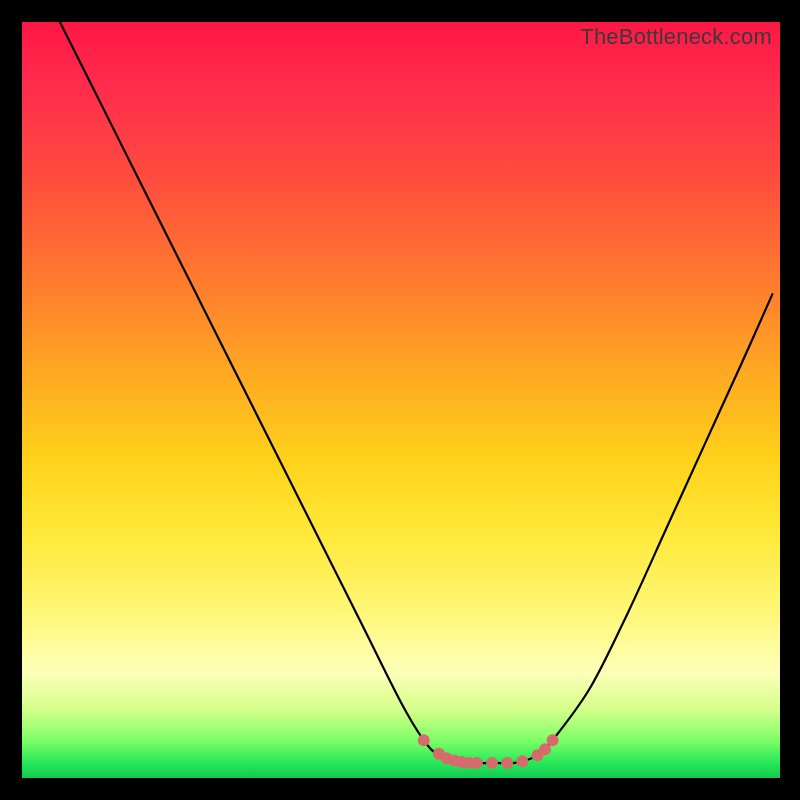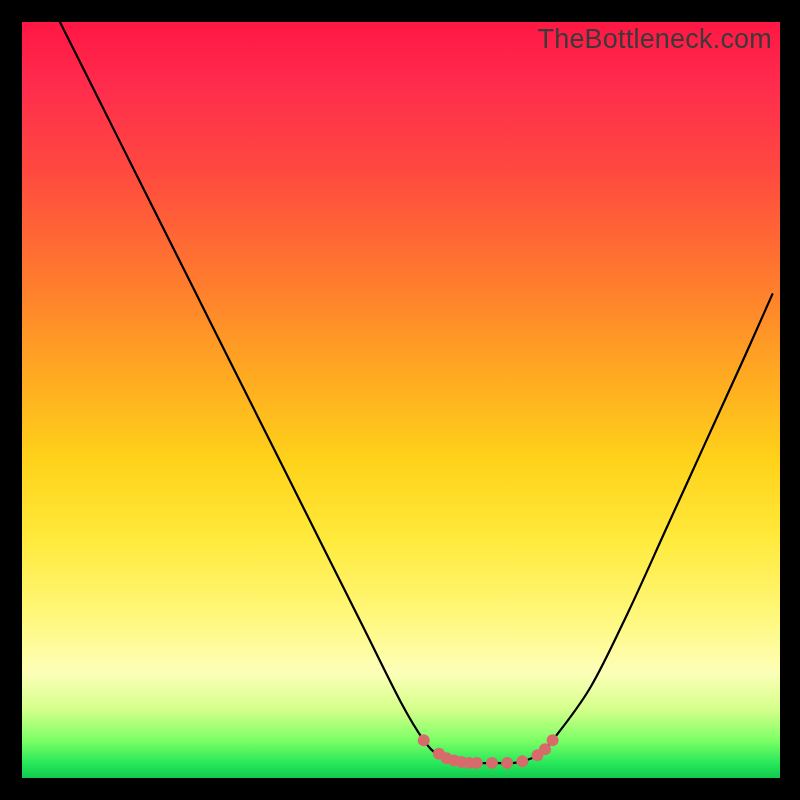--- a/index.html
+++ b/index.html
@@ -39,21 +39,21 @@
       #7dff66 95%,
       #28e85a 98%,
       #12c94e 100%
     );
   }
   .watermark {
     position: absolute;
     top: 2px;
     right: 8px;
     color: #3a3a3a;
-    font-size: 27px;
+    font-size: 22px;
     font-weight: 500;
     letter-spacing: 0.2px;
     pointer-events: none;
     user-select: none;
   }
   svg.curve {
     position: absolute;
     left: 0;
     top: 0;
     width: 758px;

